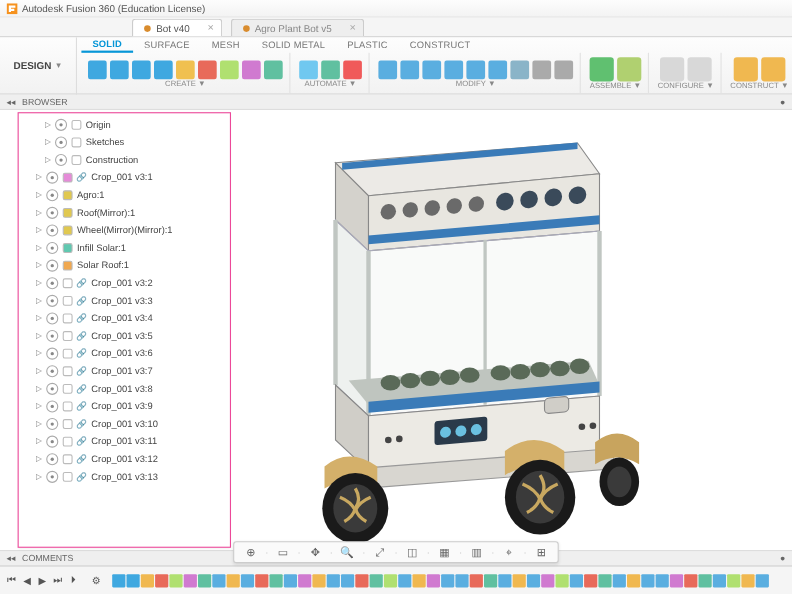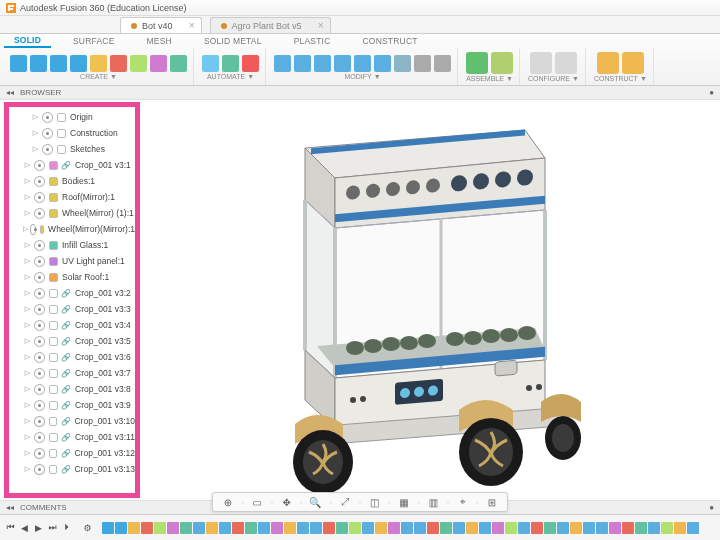--- a/index.html
+++ b/index.html
@@ -14,34 +14,34 @@
 .doctabs { height: 18px; background: #f5f5f5; display: flex; align-items: flex-end; border-bottom: 1px solid #ccc; padding-left: 120px; gap: 8px; }
 .doctab { height: 16px; padding: 0 28px 0 10px; background: #fff; border: 1px solid #ccc; border-bottom: none; border-radius: 3px 3px 0 0; font-size: 9px; display: flex; align-items: center; position: relative; color:#555; }
 .doctab.inactive { background: #eee; color:#888; }
 .doctab .bullet { width:6px; height:6px; border-radius:50%; margin-right:5px; display:inline-block; }
 .doctab .close { position:absolute; right:6px; font-size:10px; color:#aaa; }
 
 
 .ribbon { height: 52px; background: linear-gradient(#fdfdfd,#f2f2f2); border-bottom: 1px solid #ccc; display: flex; }
 .design-btn { width: 70px; height: 52px; display:flex; align-items:center; justify-content:center; border-right:1px solid #ddd; font-size:9px; font-weight:600; color:#444; gap:3px; }
 .ribbon-body { flex:1; overflow:hidden; }
-.ribbon-tabs { height: 14px; display:flex; gap:12px; padding-left:4px; }
+.ribbon-tabs { height: 14px; display:flex; gap:0; padding-left:4px; }
 .ribbon-tab { padding: 0 10px; font-size: 8.5px; color:#777; display:flex; align-items:center; letter-spacing:0.2px; }
 .ribbon-tab.active { color:#0696d7; border-bottom:2px solid #0696d7; font-weight:600; }
 .ribbon-tools { height: 38px; display:flex; align-items:center; padding: 0 4px; gap:2px; }
 .tool-group { display:flex; flex-direction:column; align-items:center; border-right:1px solid #e2e2e2; padding:0 6px; height:100%; justify-content:center; }
 .tool-group .icons { display:flex; gap:3px; align-items:center; }
 .tool-ico { width:17px; height:17px; border-radius:2px; display:flex; align-items:center; justify-content:center; }
 .tool-group .glabel { font-size:7px; color:#888; margin-top:1px; display:flex; align-items:center; gap:2px; }
 .big-ico { width:22px; height:22px; border-radius:3px; }
 .chev { font-size:7px; color:#888; }
 
 
 .topbar { height:14px; background:#efefef; border-bottom:1px solid #ddd; display:flex; align-items:center; padding:0 6px; font-size:8px; color:#666; gap:6px; }
-.browser-panel { position:absolute; left:4px; top:102px; width:136px; bottom:42px; background:rgba(255,255,255,0.96); border:5px solid #ec4899; overflow:hidden; box-shadow:0 1px 2px rgba(0,0,0,0.06); z-index:5; }
+.browser-panel { position:absolute; left:16px; top:102px; width:194px; bottom:42px; background:rgba(255,255,255,0.96); border:1px solid #ec4899; overflow:hidden; box-shadow:0 1px 2px rgba(0,0,0,0.06); z-index:5; }
 .browser-tree { padding:2px 0; overflow-y:auto; height:100%; }
 .tree-item { height:16px; display:flex; align-items:center; font-size:8.5px; color:#444; padding-left:4px; white-space:nowrap; }
 .tri { width:9px; display:inline-flex; justify-content:center; color:#888; font-size:7px; }
 .eye { width:11px; height:11px; border:1px solid #aaa; border-radius:50%; margin:0 2px; position:relative; }
 .eye::after { content:''; width:3px; height:3px; background:#888; border-radius:50%; position:absolute; left:3px; top:3px; }
 .colorsw { width:9px; height:9px; border-radius:2px; margin:0 2px; border:1px solid #bbb; }
 .linkic { width:9px; height:9px; margin:0 2px; color:#999; font-size:8px; display:inline-flex; align-items:center; justify-content:center; }
 .tree-item .label { margin-left:2px; }
 .indent1 { padding-left:14px; }
 .indent2 { padding-left:22px; }
@@ -78,20 +78,24 @@
       <span class="close">×</span>
     </div>
     <div class="doctab inactive">
       <span class="bullet" style="background:#d98c2e"></span>
       <span>Agro Plant Bot v5</span>
       <span class="close">×</span>
     </div>
   </div>
 
 <div class="ribbon">
+  <div class="design-btn">
+    <span>DESIGN</span>
+    <span class="chev">▼</span>
+  </div>
   <div class="ribbon-body">
     <div class="ribbon-tabs" id="ribbontabs">
         <div class="ribbon-tab active">SOLID</div>
         <div class="ribbon-tab">SURFACE</div>
         <div class="ribbon-tab">MESH</div>
         <div class="ribbon-tab">SOLID METAL</div>
         <div class="ribbon-tab">PLASTIC</div>
         <div class="ribbon-tab">CONSTRUCT</div>
       </div>
     <div class="ribbon-tools" id="ribbontools">
@@ -261,70 +265,58 @@
       <div class="tree-item indent2">
         <span class="tri">▷</span>
         <span class="eye"></span>
         <span class="colorsw" style="background:#fff"></span>
         <span class="label">Origin</span>
       </div>
       <div class="tree-item indent2">
         <span class="tri">▷</span>
         <span class="eye"></span>
         <span class="colorsw" style="background:#fff"></span>
+        <span class="label">Sketches</span>
+      </div>
+      <div class="tree-item indent2">
+        <span class="tri">▷</span>
+        <span class="eye"></span>
+        <span class="colorsw" style="background:#fff"></span>
         <span class="label">Construction</span>
       </div>
-      <div class="tree-item indent2">
-        <span class="tri">▷</span>
-        <span class="eye"></span>
-        <span class="colorsw" style="background:#fff"></span>
-        <span class="label">Sketches</span>
-      </div>
       <div class="tree-item indent1">
         <span class="tri">▷</span>
         <span class="eye"></span>
         <span class="colorsw" style="background:#e58bd8"></span>
         <span class="linkic">🔗</span>
         <span class="label">Crop_001 v3:1</span>
       </div>
       <div class="tree-item indent1">
         <span class="tri">▷</span>
         <span class="eye"></span>
         <span class="colorsw" style="background:#e0c850"></span>
-        <span class="label">Bodies:1</span>
+        <span class="label">Agro:1</span>
       </div>
       <div class="tree-item indent1">
         <span class="tri">▷</span>
         <span class="eye"></span>
         <span class="colorsw" style="background:#e0c850"></span>
         <span class="label">Roof(Mirror):1</span>
       </div>
       <div class="tree-item indent1">
         <span class="tri">▷</span>
         <span class="eye"></span>
         <span class="colorsw" style="background:#e0c850"></span>
-        <span class="label">Wheel(Mirror) (1):1</span>
-      </div>
-      <div class="tree-item indent1">
-        <span class="tri">▷</span>
-        <span class="eye"></span>
-        <span class="colorsw" style="background:#e0c850"></span>
         <span class="label">Wheel(Mirror)(Mirror):1</span>
       </div>
       <div class="tree-item indent1">
         <span class="tri">▷</span>
         <span class="eye"></span>
         <span class="colorsw" style="background:#60c8b0"></span>
-        <span class="label">Infill Glass:1</span>
-      </div>
-      <div class="tree-item indent1">
-        <span class="tri">▷</span>
-        <span class="eye"></span>
-        <span class="colorsw" style="background:#c080e0"></span>
-        <span class="label">UV Light panel:1</span>
+        <span class="label">Infill Solar:1</span>
       </div>
       <div class="tree-item indent1">
         <span class="tri">▷</span>
         <span class="eye"></span>
         <span class="colorsw" style="background:#f0a850"></span>
         <span class="label">Solar Roof:1</span>
       </div>
       <div class="tree-item indent1">
         <span class="tri">▷</span>
         <span class="eye"></span>

